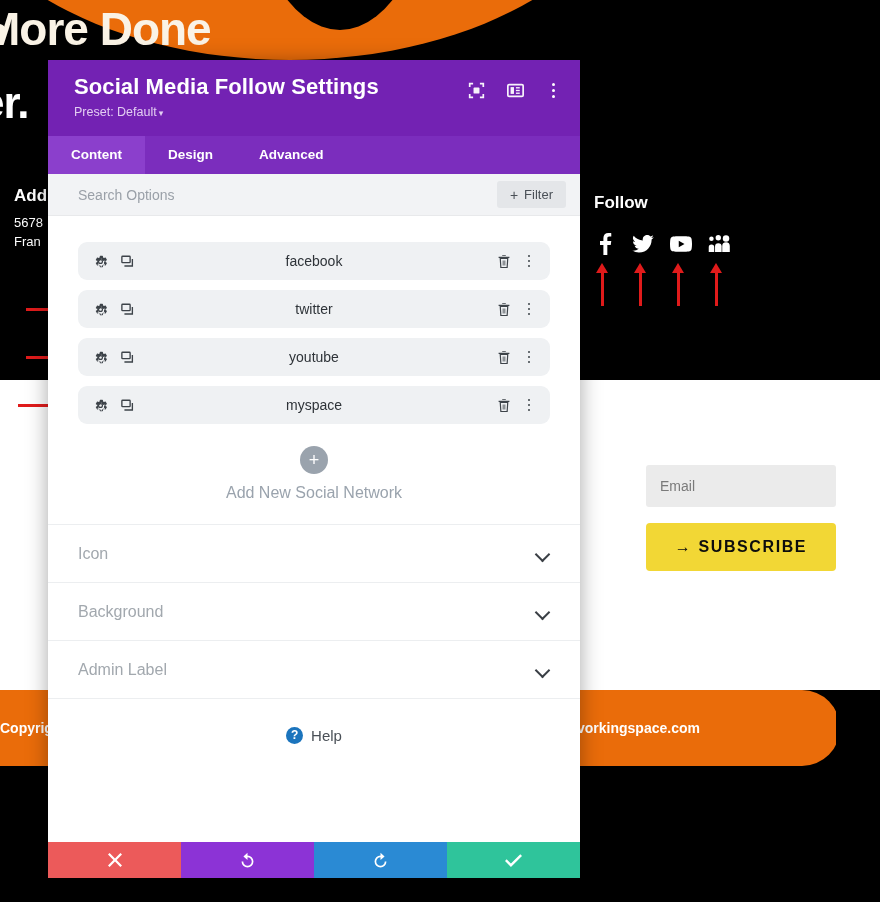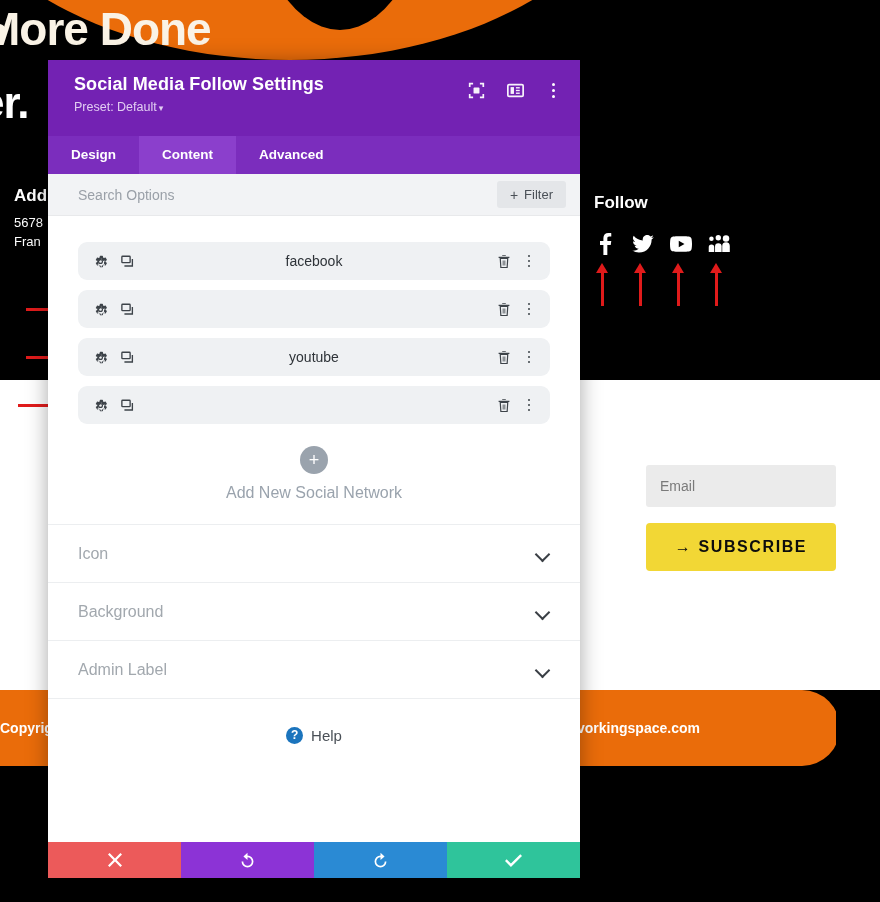--- a/index.html
+++ b/index.html
@@ -257,21 +257,21 @@
 
   .modal-header {
     background: #7322b3;
     padding: 14px 22px 12px 26px;
     position: relative;
     height: 76px;
     flex: 0 0 auto;
   }
   .modal-title {
     color: #ffffff;
-    font-size: 18px;
+    font-size: 22px;
     font-weight: bold;
     letter-spacing: 0.1px;
   }
   .modal-preset {
     color: #e2cdf2;
     font-size: 12.5px;
     margin-top: 5px;
   }
   .modal-preset .caret { font-size: 9px; margin-left: 2px; }
 
@@ -594,22 +594,22 @@
         </span>
         <span class="kebab-v">
           <i></i>
             <i></i>
             <i></i>
         </span>
       </div>
     </div>
 
     <div class="tabs">
+      <div class="tab active">Content</div>
       <div class="tab">Design</div>
-      <div class="tab active">Content</div>
       <div class="tab">Advanced</div>
     </div>
 
     <div class="searchbar">
       <input class="search-input" type="text" placeholder="Search Options" style="">
       <button class="filter-btn">
         <span class="plus">+</span>
         <span>Filter</span>
       </button>
     </div>
@@ -658,20 +658,21 @@
                   <path fill="#3d4349" d="M18.3 11.6l-1.5-.9a7 7 0 0 0 0-1.4l1.5-.9a.6.6 0 0 0 .22-.78l-1.5-2.6a.6.6 0 0 0-.76-.25l-1.6.66a7 7 0 0 0-1.2-.7l-.22-1.72a.6.6 0 0 0-.6-.52h-3a.6.6 0 0 0-.6.52l-.22 1.72a7 7 0 0 0-1.2.7l-1.6-.66a.6.6 0 0 0-.76.25l-1.5 2.6a.6.6 0 0 0 .22.78l1.5.9a7 7 0 0 0 0 1.4l-1.5.9a.6.6 0 0 0-.22.78l1.5 2.6a.6.6 0 0 0 .76.25l1.6-.66a7 7 0 0 0 1.2.7l.22 1.72a.6.6 0 0 0 .6.52h3a.6.6 0 0 0 .6-.52l.22-1.72a7 7 0 0 0 1.2-.7l1.6.66a.6.6 0 0 0 .76-.25l1.5-2.6a.6.6 0 0 0-.22-.78zm-2.9 3.1l-1.35-.56-.55.42a5.5 5.5 0 0 1-1.16.67l-.63.27-.2 1.5h-1.02l-.2-1.5-.63-.27a5.5 5.5 0 0 1-1.16-.67l-.55-.42-1.35.56-.5-.88 1.28-.77-.08-.68a5.4 5.4 0 0 1 0-1.34l.08-.68-1.28-.77.5-.88 1.35.56.55-.42a5.5 5.5 0 0 1 1.16-.67l.63-.27.2-1.5h1.02l.2 1.5.63.27a5.5 5.5 0 0 1 1.16.67l.55.42 1.35-.56.5.88-1.28.77.08.68a5.4 5.4 0 0 1 0 1.34l-.08.68 1.28.77z"></path>
                 </svg>
             </span>
             <span class="ricon">
               <svg width="15" height="15" viewBox="0 0 20 20">
                   <rect x="2.5" y="3" width="11" height="8.5" rx="1" fill="none" stroke="#3d4349" stroke-width="1.8"></rect>
                   <path d="M16.5 7.5v8.5H6.8" fill="none" stroke="#3d4349" stroke-width="1.8" stroke-linecap="square"></path>
                 </svg>
             </span>
           </div>
+          <div class="row-name">twitter</div>
           <div class="row-right">
             <span class="ricon">
               <svg width="14" height="15" viewBox="0 0 18 20">
                   <path fill="#3d4349" d="M6.6 1.2h4.8v1.2H6.6zM1.8 3.6h14.4v1.6H1.8z"></path>
                   <path fill="none" stroke="#3d4349" stroke-width="1.6" d="M4 5.8h10l-.8 12.2H4.8z"></path>
                   <path fill="#3d4349" d="M7.3 8.6h1.1v6.6H7.3zM9.6 8.6h1.1v6.6H9.6z"></path>
                 </svg>
             </span>
             <span class="kebab-dark">
                 <i></i>
@@ -721,20 +722,21 @@
                   <path fill="#3d4349" d="M18.3 11.6l-1.5-.9a7 7 0 0 0 0-1.4l1.5-.9a.6.6 0 0 0 .22-.78l-1.5-2.6a.6.6 0 0 0-.76-.25l-1.6.66a7 7 0 0 0-1.2-.7l-.22-1.72a.6.6 0 0 0-.6-.52h-3a.6.6 0 0 0-.6.52l-.22 1.72a7 7 0 0 0-1.2.7l-1.6-.66a.6.6 0 0 0-.76.25l-1.5 2.6a.6.6 0 0 0 .22.78l1.5.9a7 7 0 0 0 0 1.4l-1.5.9a.6.6 0 0 0-.22.78l1.5 2.6a.6.6 0 0 0 .76.25l1.6-.66a7 7 0 0 0 1.2.7l.22 1.72a.6.6 0 0 0 .6.52h3a.6.6 0 0 0 .6-.52l.22-1.72a7 7 0 0 0 1.2-.7l1.6.66a.6.6 0 0 0 .76-.25l1.5-2.6a.6.6 0 0 0-.22-.78zm-2.9 3.1l-1.35-.56-.55.42a5.5 5.5 0 0 1-1.16.67l-.63.27-.2 1.5h-1.02l-.2-1.5-.63-.27a5.5 5.5 0 0 1-1.16-.67l-.55-.42-1.35.56-.5-.88 1.28-.77-.08-.68a5.4 5.4 0 0 1 0-1.34l.08-.68-1.28-.77.5-.88 1.35.56.55-.42a5.5 5.5 0 0 1 1.16-.67l.63-.27.2-1.5h1.02l.2 1.5.63.27a5.5 5.5 0 0 1 1.16.67l.55.42 1.35-.56.5.88-1.28.77.08.68a5.4 5.4 0 0 1 0 1.34l-.08.68 1.28.77z"></path>
                 </svg>
             </span>
             <span class="ricon">
               <svg width="15" height="15" viewBox="0 0 20 20">
                   <rect x="2.5" y="3" width="11" height="8.5" rx="1" fill="none" stroke="#3d4349" stroke-width="1.8"></rect>
                   <path d="M16.5 7.5v8.5H6.8" fill="none" stroke="#3d4349" stroke-width="1.8" stroke-linecap="square"></path>
                 </svg>
             </span>
           </div>
+          <div class="row-name">myspace</div>
           <div class="row-right">
             <span class="ricon">
               <svg width="14" height="15" viewBox="0 0 18 20">
                   <path fill="#3d4349" d="M6.6 1.2h4.8v1.2H6.6zM1.8 3.6h14.4v1.6H1.8z"></path>
                   <path fill="none" stroke="#3d4349" stroke-width="1.6" d="M4 5.8h10l-.8 12.2H4.8z"></path>
                   <path fill="#3d4349" d="M7.3 8.6h1.1v6.6H7.3zM9.6 8.6h1.1v6.6H9.6z"></path>
                 </svg>
             </span>
             <span class="kebab-dark">
                 <i></i>

